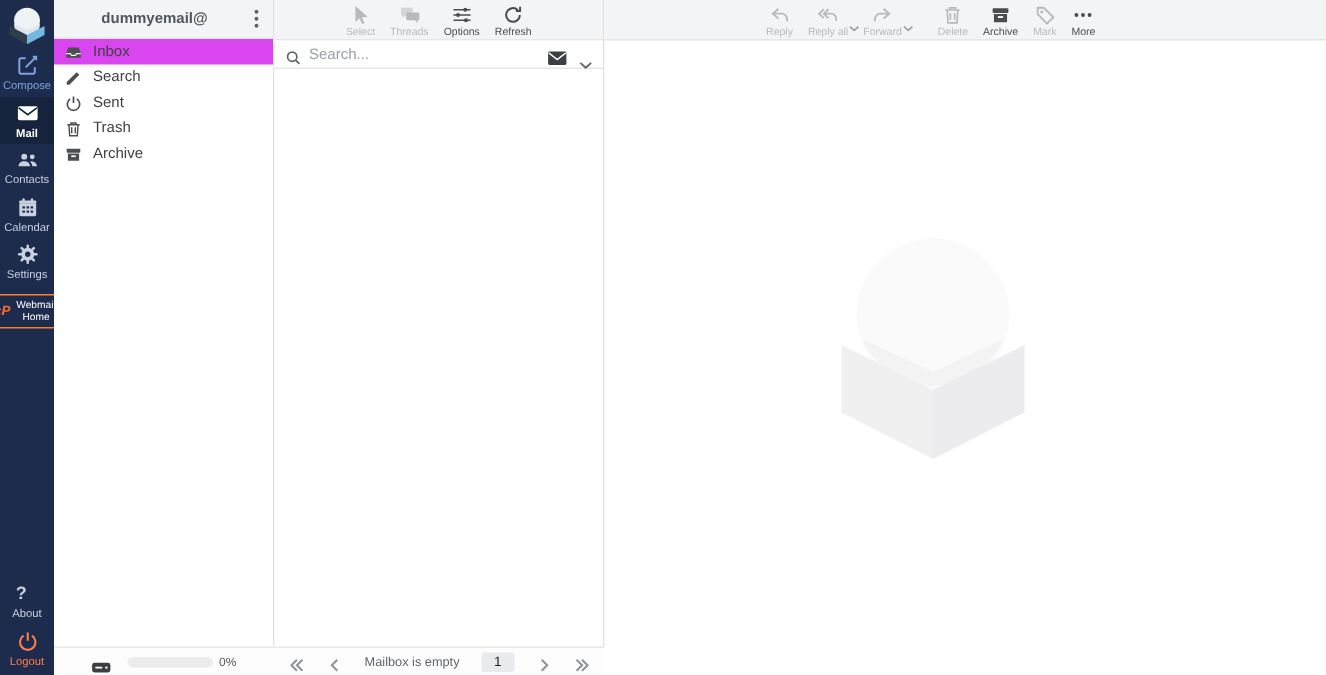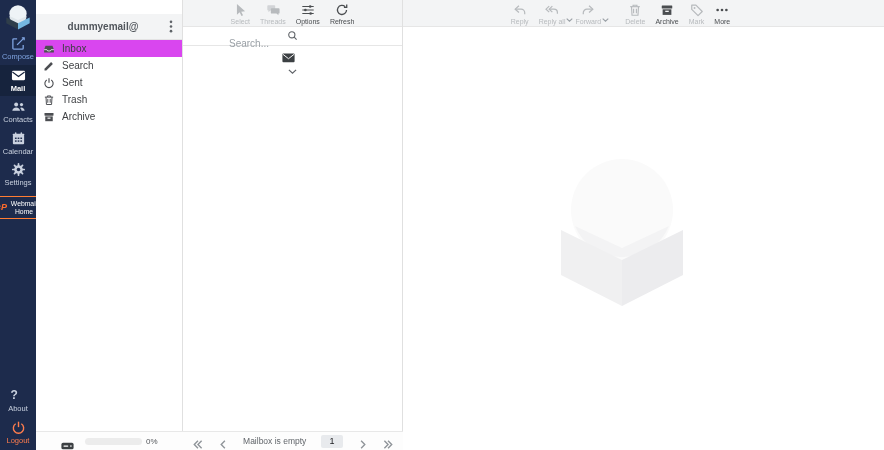--- a/index.html
+++ b/index.html
@@ -23,41 +23,41 @@
   .cp-logo { font-size:9px; font-weight:bold; font-style:italic; color:#ff6c2c; line-height:1; }
   .cpanel-box .slabel { font-size:6.8px; color:#ffffff; text-align:center; line-height:1.2; }
   .side-spacer { flex:1; }
   .qmark { font-size:12px; font-weight:bold; color:#e8ecf2; line-height:15px; }
   .side-item.logout .sicon, .side-item.logout .slabel { color:#ff7d4d; }
 
   
   .folders { position:absolute; left:36px; top:0; width:147px; height:431px;
     background:#fff; border-right:1px solid #e0e0e0; }
   .folder-header { height:26px; background:#f3f4f5; border-bottom:1px solid #e3e3e3;
-    display:flex; align-items:center; padding:0 2px 0 8px;margin-top:14px; }
+    display:flex; align-items:center; padding:0 2px 0 8px; }
   .account-name { flex:1; text-align:center; font-size:10px; font-weight:bold; color:#51565c; }
   .kebab { width:18px; height:18px; display:flex; align-items:center; justify-content:center;
     cursor:pointer; color:#5f6368; }
   .folder-row { height:17px; display:flex; align-items:center; padding-left:7px;
     font-size:10px; color:#3d3f42; cursor:pointer; }
   .folder-row .ficon { width:12px; height:12px; margin-right:7px; color:#4c4e52; flex:none; }
   .folder-row.selected { background:#d946ef; }
 
   
   .listcol { position:absolute; left:183px; top:0; width:220px; height:431px;
     background:#fff; border-right:1px solid #e0e0e0; }
   .list-toolbar { height:27px; background:#f3f4f5; border-bottom:1px solid #e6e6e6;
     display:flex; justify-content:center; align-items:flex-start; padding-top:3px; }
   .tbtn { display:flex; flex-direction:column; align-items:center; gap:1px;
     padding:0 5px; cursor:pointer; color:#4a4d50; }
   .tbtn .ticon { width:14px; height:14px; }
   .tbtn .tlabel { font-size:7px; line-height:1; }
   .tbtn.disabled { color:#b7babd; cursor:default; }
   .search-row { height:19px; border-bottom:1px solid #e6e6e6; display:flex;
-    align-items:center; padding:0 7px; background:#fff;flex-direction:column; }
+    align-items:center; padding:0 7px; background:#fff; }
   .search-row .mag { width:11px; height:11px; color:#5f6368; flex:none; }
   .search-input { flex:1; border:none; outline:none; font-size:10px; color:#333;
     margin-left:5px; background:transparent; font-family:"Liberation Sans",sans-serif; }
   .search-input::placeholder { color:#9aa0a6; }
   .scope-env { width:13px; height:11px; color:#3c4043; flex:none; margin-right:8px; }
   .chev { width:9px; height:6px; color:#5f6368; flex:none; cursor:pointer; }
   .empty-msg { position:absolute; left:0; top:229px; width:100%; text-align:center;
     font-size:11px; font-weight:bold; color:#8a8d91; }
 
   

